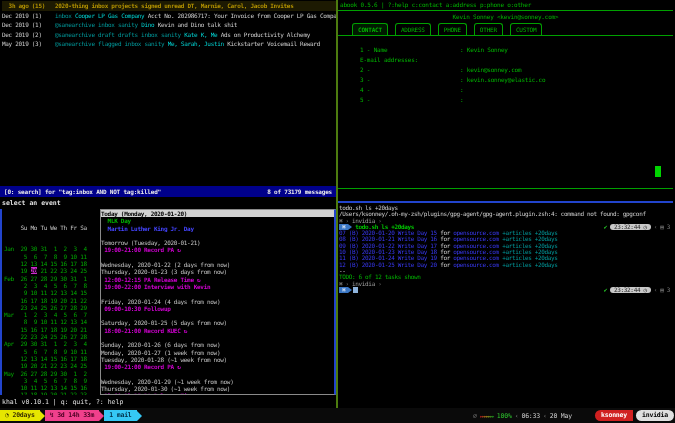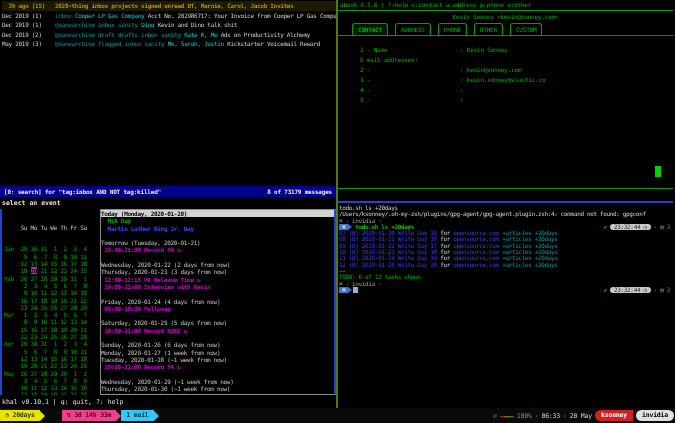--- a/index.html
+++ b/index.html
@@ -153,37 +153,37 @@
       </div>
 
       <div class="pane-todo" id="todo-lines"><div class="tline"><span class="c-white">todo.sh ls +20days</span></div><div class="tline"><span class="c-white">/Users/ksonney/.oh-my-zsh/plugins/gpg-agent/gpg-agent.plugin.zsh:4: command not found: gpgconf</span></div><div class="tline"><span class="c-gray">⌘ </span><span class="c-dim">› </span><span class="c-gray">invidia </span><span class="c-dim">›</span></div><div class="tline"><span class="pl-pill">⌘</span><span class="pl-arrow"></span><span class="cmdtext">todo.sh ls +20days</span><span class="rprompt"><span class="rp-check">✔</span><span class="rp-pill">23:32:44 ◷</span><span class="c-dim">‹ ▤ 3</span></span></div><div class="tline"><span class="c-blue">07 (B) 2020-01-20 Write Day 15 </span><span class="c-white">for </span><span class="c-blue">opensource.com </span><span class="c-teal">+articles +20days</span></div><div class="tline"><span class="c-blue">08 (B) 2020-01-21 Write Day 16 </span><span class="c-white">for </span><span class="c-blue">opensource.com </span><span class="c-teal">+articles +20days</span></div><div class="tline"><span class="c-blue">09 (B) 2020-01-22 Write Day 17 </span><span class="c-white">for </span><span class="c-blue">opensource.com </span><span class="c-teal">+articles +20days</span></div><div class="tline"><span class="c-blue">10 (B) 2020-01-23 Write Day 18 </span><span class="c-white">for </span><span class="c-blue">opensource.com </span><span class="c-teal">+articles +20days</span></div><div class="tline"><span class="c-blue">11 (B) 2020-01-24 Write Day 19 </span><span class="c-white">for </span><span class="c-blue">opensource.com </span><span class="c-teal">+articles +20days</span></div><div class="tline"><span class="c-blue">12 (B) 2020-01-25 Write Day 20 </span><span class="c-white">for </span><span class="c-blue">opensource.com </span><span class="c-teal">+articles +20days</span></div><div class="tline"><span class="c-white">--</span></div><div class="tline"><span class="c-green">TODO: 6 of 12 tasks shown</span></div><div class="tline"><span class="c-gray">⌘ </span><span class="c-dim">› </span><span class="c-gray">invidia </span><span class="c-dim">›</span></div><div class="tline"><span class="pl-pill">⌘</span><span class="pl-arrow"></span><span class="cursor-block"></span><span class="rprompt"><span class="rp-check">✔</span><span class="rp-pill">23:32:44 ◷</span><span class="c-dim">‹ ▤ 3</span></span></div></div>
     </div>
 
   </div>
 
   <div class="tmuxbar" id="tmuxbar">
     <span class="pill" style="background: rgb(230, 230, 0); color: rgb(58, 48, 0);">◔ 20days</span>
       <span class="pill-arrow" style="border-left-color: rgb(230, 230, 0);"></span>
-      <span class="pill" style="background: rgb(240, 64, 140); color: rgb(77, 0, 36); margin-left: 17px;">↯ 3d 14h 33m</span>
+      <span class="pill" style="background: rgb(240, 64, 140); color: rgb(77, 0, 36);">↯ 3d 14h 33m</span>
       <span class="pill-arrow" style="border-left-color: rgb(240, 64, 140);"></span>
       <span class="pill" style="background: rgb(53, 200, 245); color: rgb(0, 50, 74);">1 mail</span>
       <span class="pill-arrow" style="border-left-color: rgb(53, 200, 245);"></span>
       <span class="tm-right" id="tmux-right">
         <span class="c-dim">∅</span>
         <span class="batt">
           <span style="color: rgb(208, 32, 32);">▸</span>
           <span style="color: rgb(208, 80, 32);">▸</span>
           <span style="color: rgb(208, 128, 32);">▸</span>
           <span style="color: rgb(192, 160, 32);">▸</span>
           <span style="color: rgb(144, 176, 32);">▸</span>
           <span style="color: rgb(80, 176, 32);">▸</span>
           <span style="color: rgb(32, 176, 32);">▸</span>
         </span>
         <span style="color: rgb(46, 197, 46); font-weight: normal;">100%</span>
         <span class="c-dim">‹</span>
         <span class="c-white">06:33</span>
         <span class="c-dim">‹</span>
         <span class="c-white">20 May</span>
-        <span class="hostpill" style="background: rgb(208, 32, 32); color: rgb(255, 255, 255);">ksonney</span>
+        <span class="hostpill" style="background: rgb(208, 32, 32); color: rgb(255, 255, 255); margin-left: 20px;">ksonney</span>
         <span class="hostpill" style="background: rgb(224, 224, 224); color: rgb(0, 0, 0); border-radius: 6px;">invidia</span>
       </span>
   </div>
 </div>
 
 </body></html>

